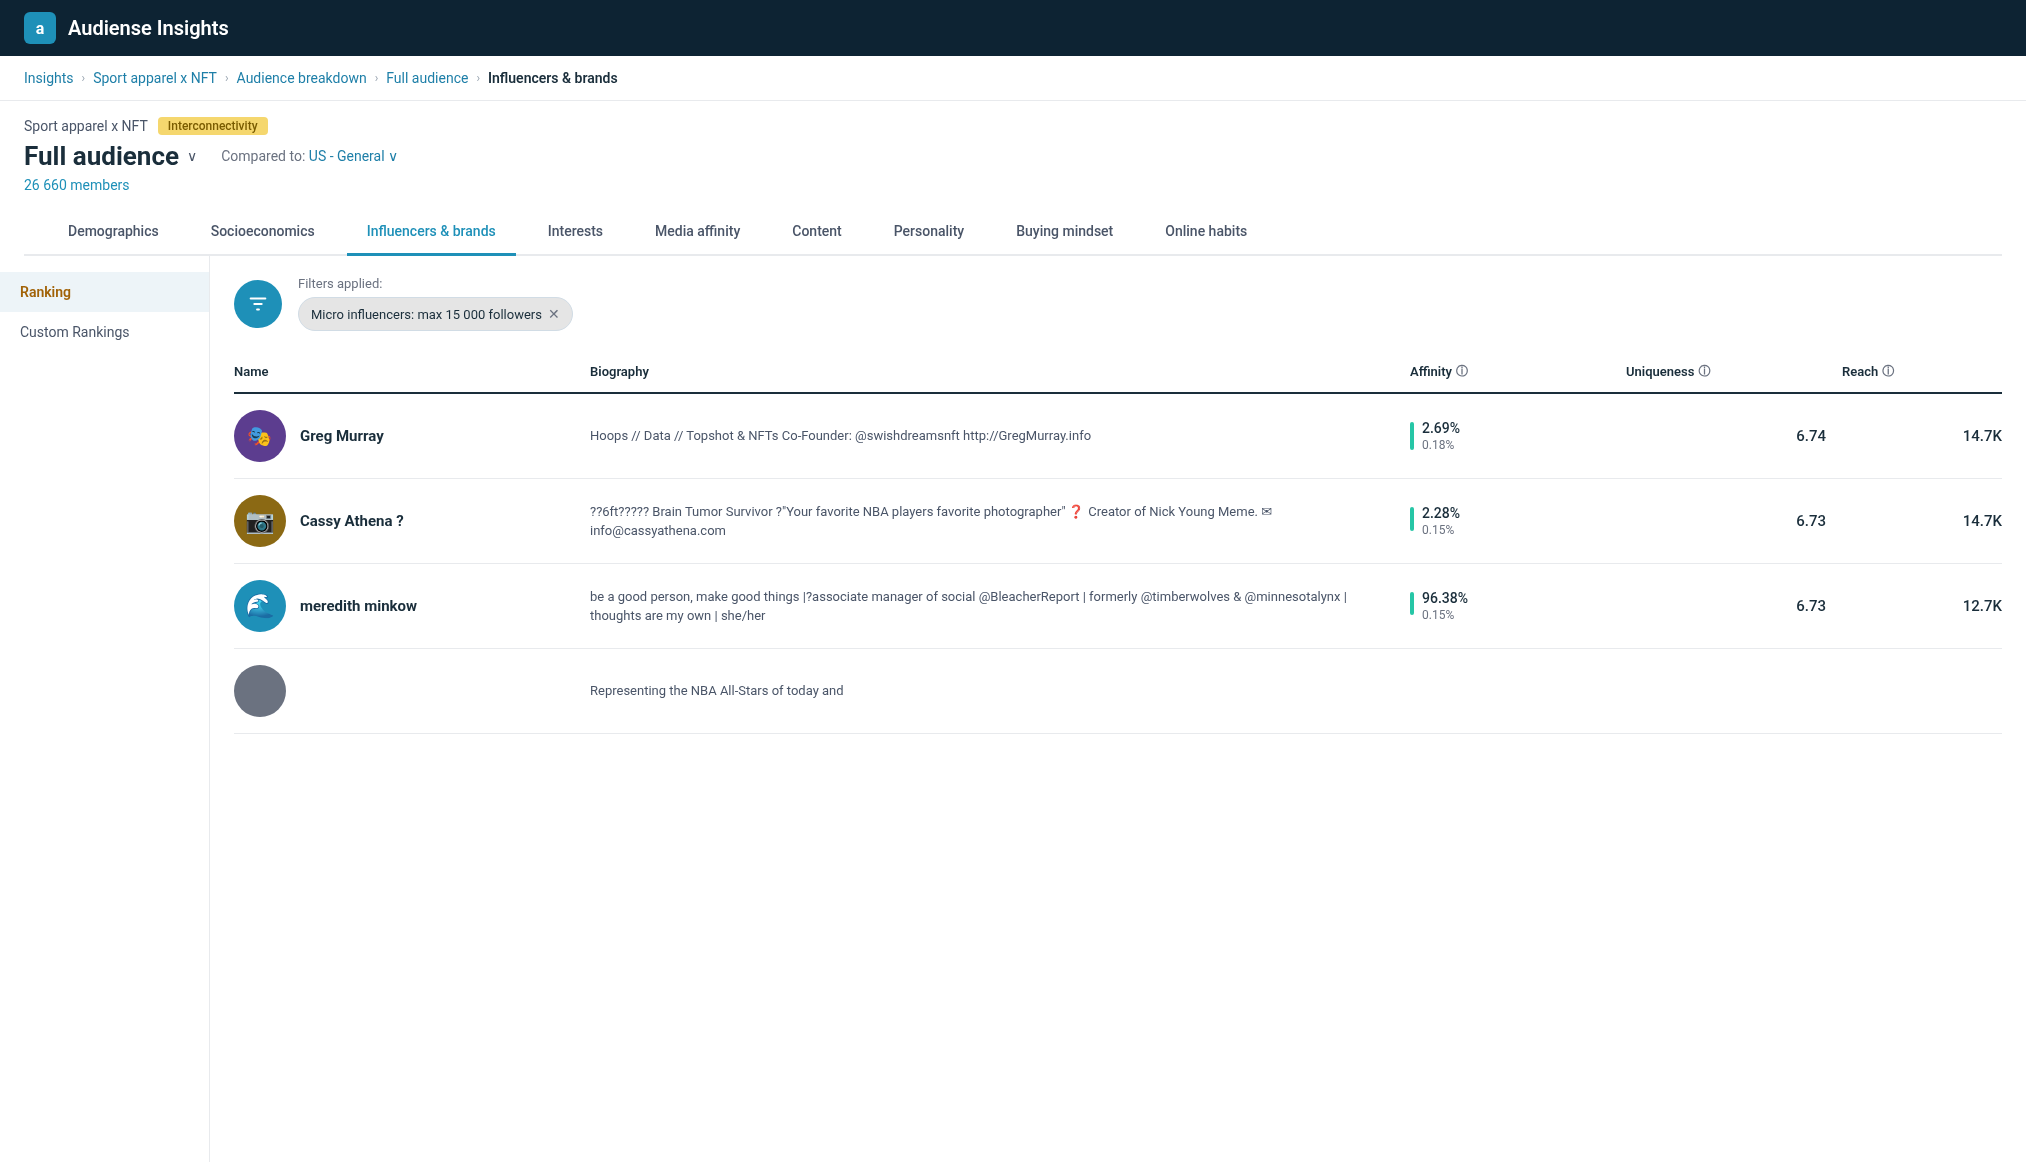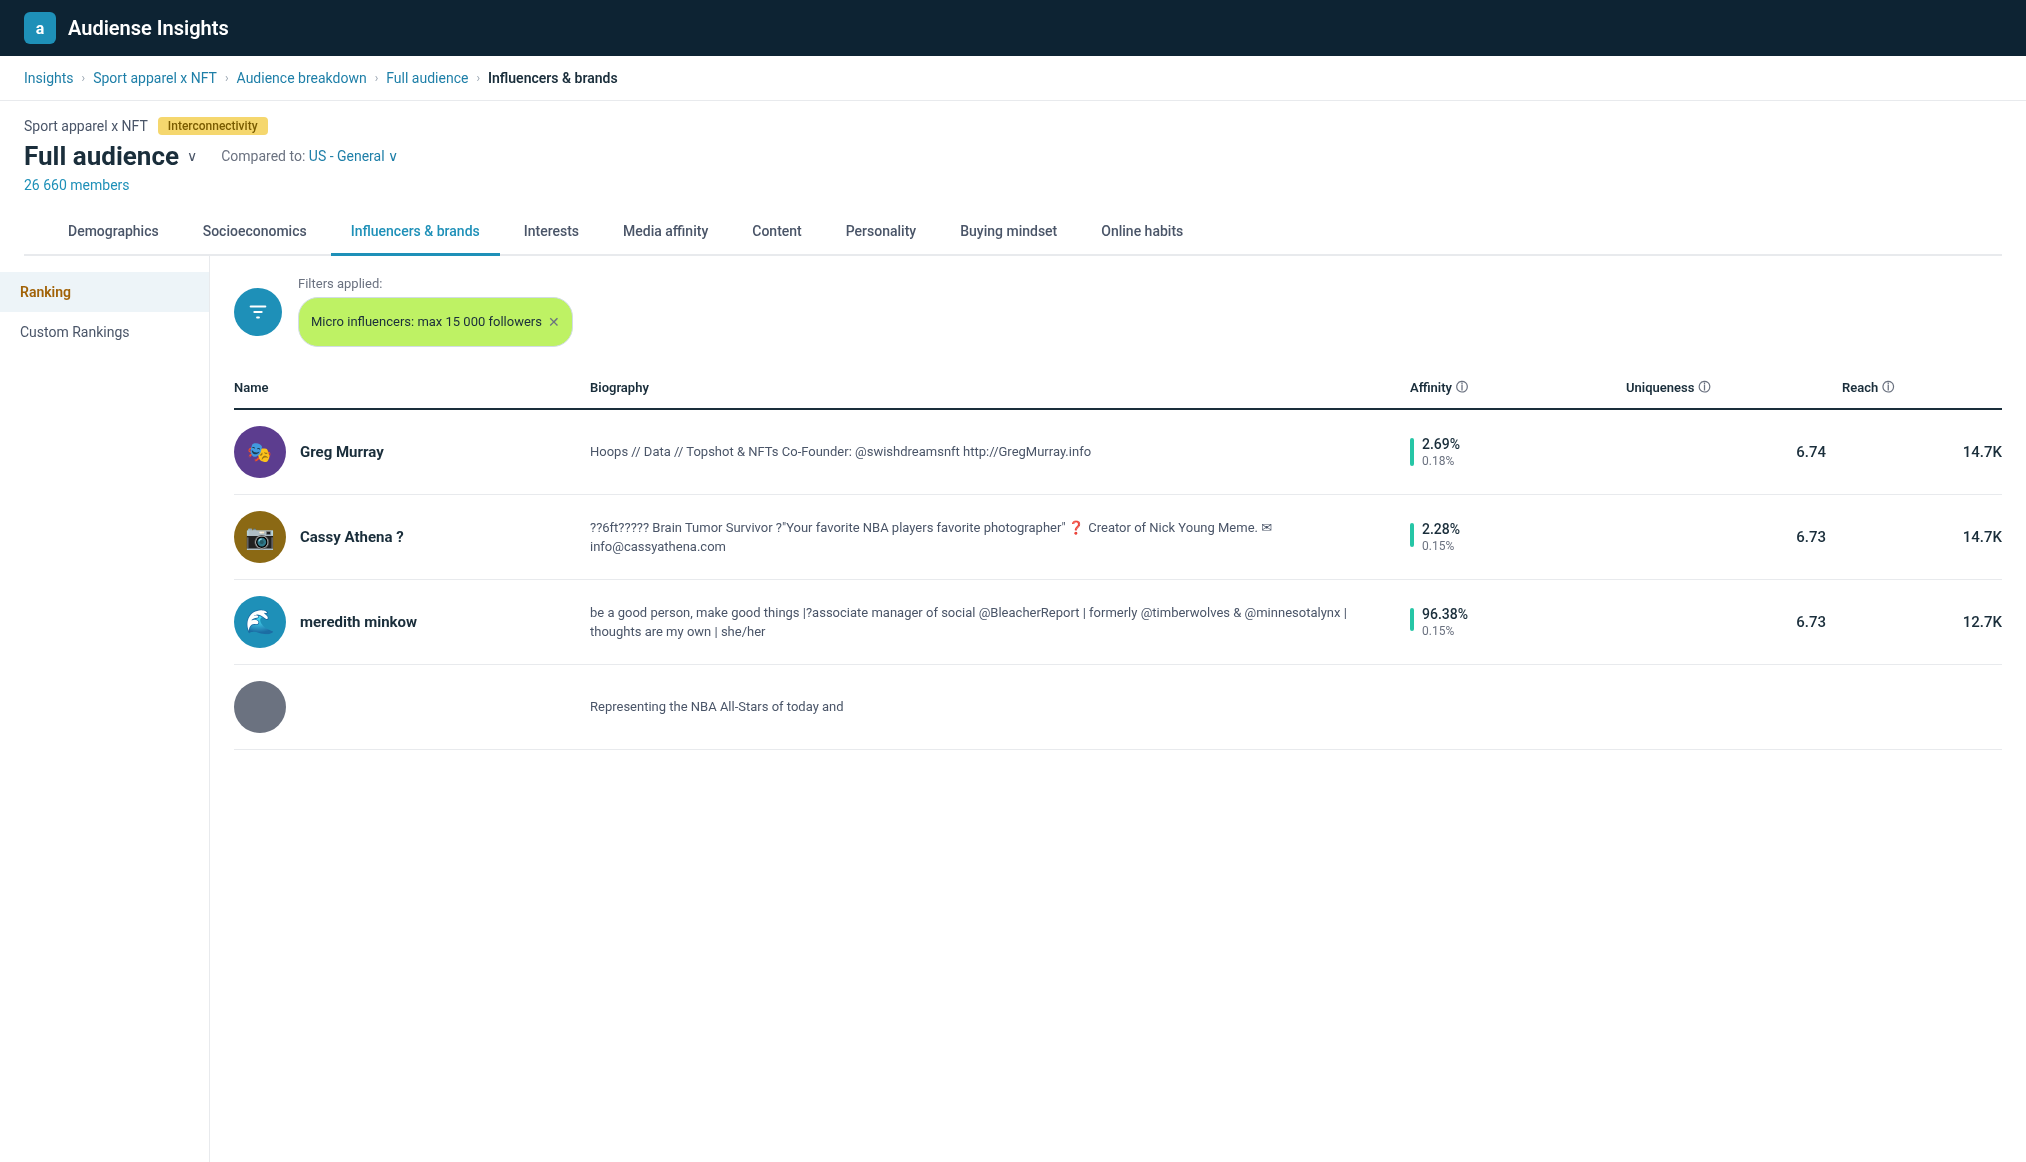--- a/index.html
+++ b/index.html
@@ -87,21 +87,21 @@
       font-size: 14px;
       color: #1e90b8;
       margin-bottom: 0;
       padding-bottom: 16px;
     }
 
     
     .nav-tabs {
       background: white;
       display: flex;
-      gap: 4px;
+      gap: 12px;
       border-bottom: 2px solid #e8eaed;
       padding: 0 24px;
     }
     .nav-tab {
       padding: 14px 20px;
       font-size: 14px;
       font-weight: 500;
       color: #4a5568;
       cursor: pointer;
       border-bottom: 3px solid transparent;
@@ -161,27 +161,28 @@
       border-radius: 50%;
       display: flex; align-items: center; justify-content: center;
       cursor: pointer;
       color: white;
       font-size: 18px;
       flex-shrink: 0;
     }
     .filters-info { display: flex; flex-direction: column; gap: 6px; }
     .filters-label { font-size: 13px; color: #6b7280; }
     .filter-tag {
-      background: #bef264;
+      background: #e5e5e5;
       border: 1px solid #d1dce5;
       border-radius: 20px;
-      padding: 16px 12px;
+      padding: 8px 12px;
       font-size: 13px;
       color: #1a2e3b;
       display: inline-flex;
+      align-items: center;
       gap: 6px;
     }
     .filter-tag-x { color: #6b7280; cursor: pointer; font-size: 14px; }
 
     
     .table-wrapper { width: 100%; }
     .table-header {
       display: grid;
       grid-template-columns: 340px 1fr 200px 200px 160px;
       padding: 8px 0 12px 0;

